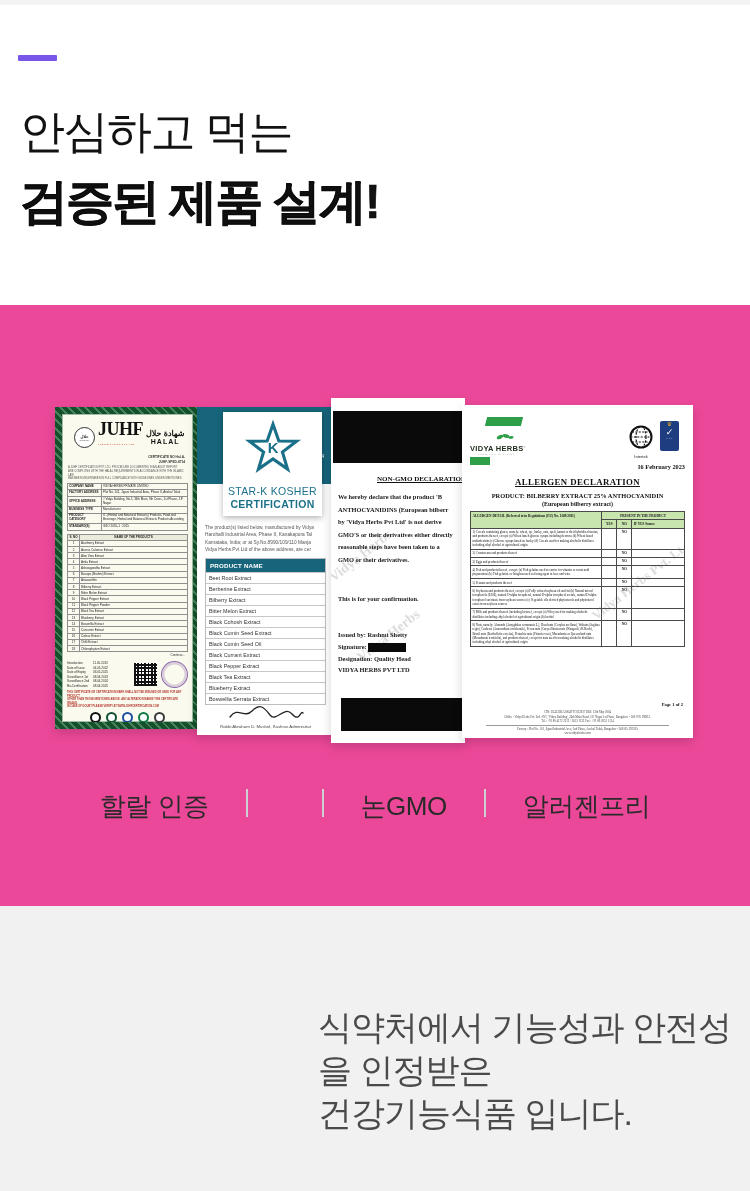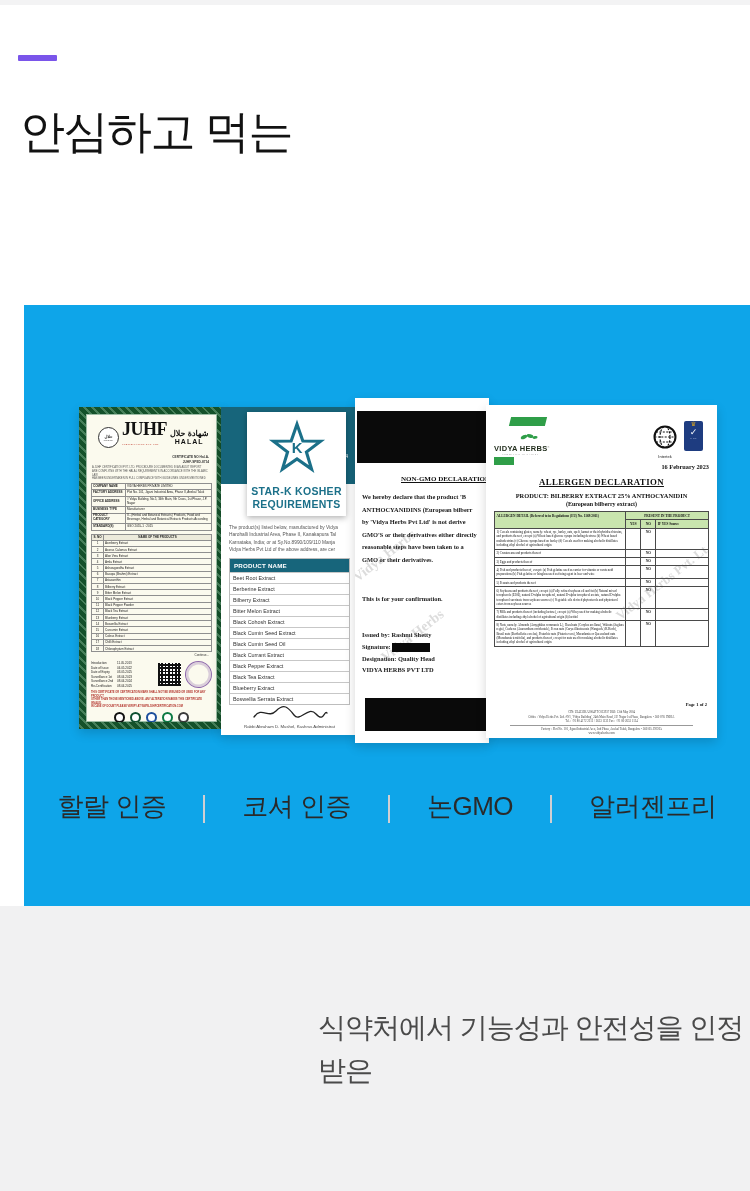--- a/index.html
+++ b/index.html
@@ -12,21 +12,21 @@
   
   .hero { position:relative; height:300px; background:#fff; }
   .accent-dash { position:absolute; left:18px; top:50px; width:39px; height:6px;
                  background:#7a55ea; border-radius:1px; }
   .hero-titles { position:absolute; left:20px; top:92px; color:#121212; letter-spacing:-1.5px; }
   .hero-line1 { font-size:45px; font-weight:400; line-height:70px; }
   .hero-line2 { font-size:48px; font-weight:700; line-height:70px; letter-spacing:-2px;
                 -webkit-text-stroke:.6px #0d0d0d; }
 
   
-  .cert-section { position:relative; height:601px; background:#0ea5e9;margin-left:24px; }
+  .cert-section { position:relative; height:601px; background:#ec4899; }
   .cert-card { position:absolute; background:#fff; box-shadow:0 4px 10px rgba(0,0,0,.16); overflow:hidden; }
 
   
   #card-halal { left:55px; top:102px; width:145px; height:322px; z-index:1;
     background:linear-gradient(#fbfaee,#fbfaee) padding-box,
                repeating-linear-gradient(45deg,#14512a 0 2px,#47805a 2px 4px,#14512a 4px 6px) border-box;
     border:7px solid transparent; box-shadow:0 4px 10px rgba(0,0,0,.16), inset 0 0 0 1px #9dbda6; }
   .h-head { display:flex; align-items:center; gap:3px; margin:8px 0 0 12px; white-space:nowrap; }
   .h-seal { width:21px; height:21px; border:1.2px solid #333; border-radius:50%; flex:0 0 auto;
             display:flex; flex-direction:column; align-items:center; justify-content:center; background:#fff; }
@@ -61,21 +61,21 @@
   .h-logo { width:11px; height:11px; border-radius:50%; background:#fff; }
   .h-green { margin-top:3px; text-align:center; font-size:2.6px; color:#17652f; line-height:1.4; }
 
   
   #card-kosher { left:197px; top:102px; width:137px; height:328px; z-index:2; }
   .k-band { position:absolute; left:0; top:0; right:0; height:77px; background:#17657b; }
   .k-tel { position:absolute; right:10px; top:46px; color:#fff; font-size:5px; }
   .k-starcard { position:absolute; left:26px; top:5px; width:99px; height:104px; background:#fff;
                 box-shadow:0 2px 6px rgba(0,0,0,.3); text-align:center; }
   .k-starcard svg { margin-top:5px; }
-  .k-t1 { font-size:10.5px; font-weight:700; color:#1b7089; letter-spacing:.3px; }
+  .k-t1 { font-size:10.5px; font-weight:400; color:#1b7089; letter-spacing:.3px; }
   .k-t2 { font-size:10.5px; font-weight:700; color:#1b7089; letter-spacing:.3px; margin-top:1px; }
   .k-intro { position:absolute; left:8px; top:117px; right:0; font-size:4.8px; color:#555;
              line-height:7.4px; white-space:nowrap; }
   .k-table { position:absolute; left:8px; top:151px; width:121px; border:.5px solid #bdbdbd; }
   .k-thead { height:13px; background:#17657b; color:#fff; font-size:6.2px; font-weight:700;
              display:flex; align-items:center; padding-left:4px; letter-spacing:.2px; }
   .k-row { height:11px; border-top:.5px solid #c7c7c7; font-size:5.4px; color:#333;
            display:flex; align-items:center; padding-left:3px; background:#fff; }
   .k-sign { position:absolute; left:0; right:0; top:297px; text-align:center; }
   .k-cap { font-size:4.3px; color:#444; white-space:nowrap; }
@@ -127,40 +127,41 @@
   .al-table th.ctr { text-align:center; }
   .al-table td.det { font-size:3.1px; line-height:1.4; padding:1.5px; color:#111; }
   .al-table td.yn { font-size:3.3px; font-weight:700; text-align:center; padding:1px; color:#111; }
   .al-page { position:absolute; right:10px; top:297px; font-size:4.6px; font-weight:700; color:#111; }
   .al-footer { position:absolute; left:10px; right:10px; top:305px; text-align:center;
                font-size:3px; color:#444; line-height:4.6px; }
   .al-footer .rule { border-top:.5px solid #999; margin:1px 14px; }
 
   
   .cap-row { position:absolute; left:0; right:0; top:484px; display:flex; justify-content:center;
-             align-items:flex-end; }
+             align-items:flex-start; }
   .cap { font-size:26px; font-weight:500; color:#2a2a2a; letter-spacing:-.5px; line-height:34px; }
   .cap-sep { width:2px; height:28px; background:#cfcfd2; margin:0 37px; }
 
   
   .bottom-section { position:relative; height:285px; background:#f1f1f2; }
   .badge { position:absolute; left:60px; top:70px; }
   .b-text { position:absolute; left:318px; top:78px; }
   .b-title { font-size:30px; font-weight:700; color:#2e2e2e; letter-spacing:-1px; }
-  .b-body { margin-top:22px; font-size:28px; color:#4a4a4a; line-height:43px; letter-spacing:-1px; }
+  .b-body { margin-top:22px; font-size:34px; color:#4a4a4a; line-height:43px; letter-spacing:-1px; }
 </style>
 </head>
 <body>
 
 <div class="top-strip"></div>
 
 <div class="hero">
   <div class="accent-dash"></div>
   <div class="hero-titles">
     <div class="hero-line1">안심하고 먹는</div>
+    <div class="hero-line2">검증된 제품 설계!</div>
   </div>
 </div>
 
 <div class="cert-section">
 
   <div class="cert-card" id="card-halal">
     <div class="h-head">
       <div class="h-seal">
         <div class="ar">حلال</div>
         <div class="en">HALAL</div>
@@ -376,21 +377,21 @@
   <div class="cert-card" id="card-kosher">
     <div class="k-band">
       <span class="k-tel">Tel: 4</span>
     </div>
     <div class="k-starcard">
       <svg width="62" height="64" viewBox="0 0 100 88">
         <polygon points="50,4 59.4,31.1 88,31.6 65.2,48.9 73.5,76.4 50,60 26.5,76.4 34.8,48.9 12,31.6 40.6,31.1" fill="#fff" stroke="#1b7089" stroke-width="5" stroke-linejoin="miter"></polygon>
         <text x="50" y="50" text-anchor="middle" font-size="24" font-weight="bold" fill="#1b7089" font-family="Liberation Sans, sans-serif">K</text>
       </svg>
       <div class="k-t1">STAR-K KOSHER</div>
-      <div class="k-t2">REQUIREMENTS</div>
+      <div class="k-t2">CERTIFICATION</div>
     </div>
     <div class="k-intro">
 
     <div>The product(s) listed below, manufactured by Vidya</div>
         <div>Harohalli Industrial Area, Phase II, Kanakapura Tal</div>
         <div>Karnataka, India; or at Sy.No.8990/109/110 Manja</div>
         <div>Vidya Herbs Pvt Ltd of the above address, are cer</div>
       </div>
     <div class="k-table">
       <div class="k-thead">PRODUCT NAME</div>
@@ -559,27 +560,27 @@
       <div>Tel.: +91 80 4172 2212 / 2653 1133   Fax : +91 80 2653 1134</div>
       <div class="rule"></div>
       <div>Factory : Plot No. 101, Jigani Industrial Area, 2nd Phase, Anekal Taluk, Bangalore - 560105. INDIA</div>
       <div>www.vidyaherbs.com</div>
     </div>
   </div>
 
   <div class="cap-row">
     <span class="cap">할랄 인증</span>
     <span class="cap-sep"></span>
-    <span class="cap">코셔 인증</span>
     <span class="cap-sep"></span>
     <span class="cap">논GMO</span>
     <span class="cap-sep"></span>
     <span class="cap">알러젠프리</span>
   </div>
 </div>
 
 <div class="bottom-section">
   <div class="b-text">
     <div class="b-body">
       <div>식약처에서 기능성과 안전성을 인정받은</div>
+      <div>건강기능식품 입니다.</div>
     </div>
   </div>
 </div>
 
 </body></html>

